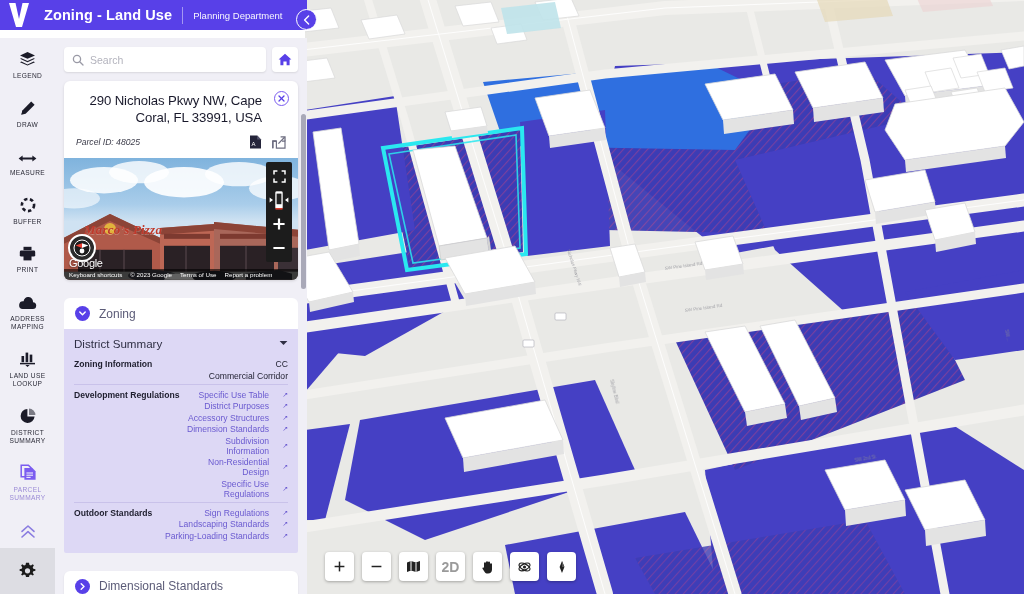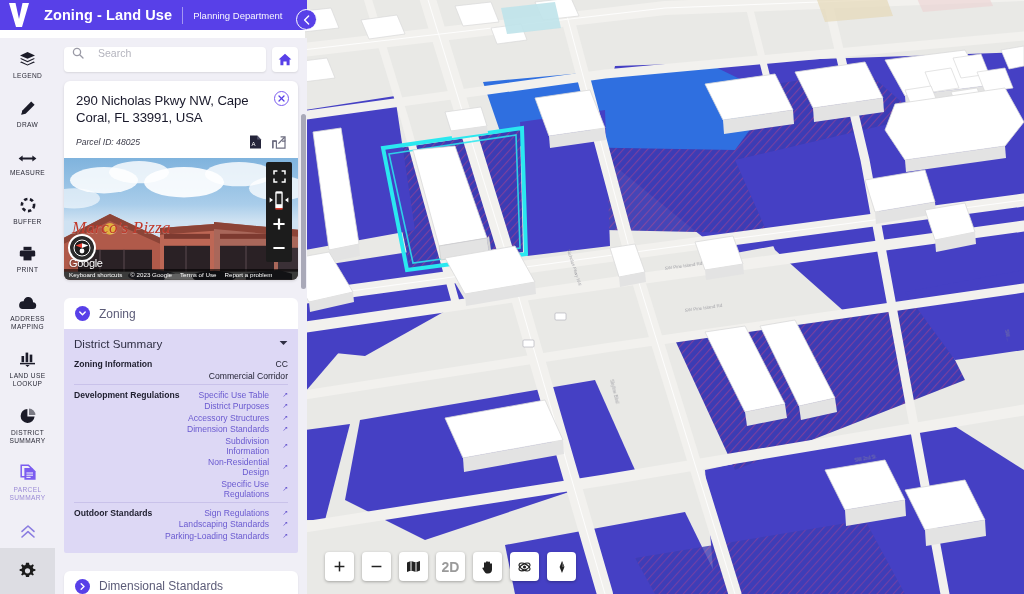--- a/index.html
+++ b/index.html
@@ -92,40 +92,40 @@
     position: absolute; left: 55px; top: 38px; width: 252px; height: 556px;
     background: #f0eff6; z-index: 20; overflow: hidden;
   }
   .panel-inner { position: absolute; left: 0; top: 0; width: 252px; }
 
   .search-row {
     display: flex; align-items: center; gap: 6px; padding: 9px 9px 6px 9px;
   }
   .search-box {
     flex: 1; height: 25px; background: #fff; border-radius: 4px;
-    display: flex; align-items: flex-start; padding: 0 8px; gap: 14px;
+    display: flex; align-items: center; padding: 0 8px; gap: 6px;
     box-shadow: 0 1px 2px rgba(0,0,0,.10);
   }
   .search-box svg { flex: 0 0 auto; }
   .search-input {
     border: none; outline: none; font-size: 10.5px; color: #444;
     font-family: "Liberation Sans", sans-serif; width: 100%; background: transparent;
   }
   .search-input::placeholder { color: #b3b3bd; }
   .home-btn {
     width: 26px; height: 25px; background: #fff; border-radius: 4px;
     display: flex; align-items: center; justify-content: center; cursor: pointer;
     box-shadow: 0 1px 2px rgba(0,0,0,.10); color: #5840e8;
   }
 
   .card {
     margin: 3px 9px 0 9px; background: #fff; border-radius: 6px;
     box-shadow: 0 1px 3px rgba(0,0,0,.13); overflow: hidden;
   }
-  .card-head { padding: 11px 12px 9px 12px; position: relative; }
+  .card-head { padding: 11px 12px 9px 12px; position: relative; text-align: right; }
   .addr {
     font-size: 13.2px; color: #19192b; line-height: 17px; font-weight: 400;
     padding-right: 24px; letter-spacing: -.1px;
   }
   .close-x {
     position: absolute; right: 9px; top: 10px; width: 15px; height: 15px;
     border-radius: 50%; border: 1.2px solid #7b5cf0; color: #5840e8;
     display: flex; align-items: center; justify-content: center;
     font-size: 9px; cursor: pointer; line-height: 1;
   }
@@ -137,23 +137,23 @@
   .meta-icons { display: flex; gap: 10px; align-items: center; }
   .meta-icons span { cursor: pointer; display:flex; }
 
   
   .sv { position: relative; height: 122px; overflow: hidden; background:#8fb7d8; }
   .sv-sky { position:absolute; inset:0; background:
       linear-gradient(180deg,#7fb3dd 0%, #a9cdea 38%, #cfe2f2 52%, #cfe2f2 100%); }
   .sv-clouds { position:absolute; left:0; top:0; width:100%; height:58%; }
   .sv-bldg { position:absolute; left:0; bottom:0; width:100%; height:62%; }
   .sv-logo {
-    position: absolute; left: 8px; bottom: 42px;
-    font-family: "Liberation Serif", serif; font-style: italic; font-weight: normal;
-    font-size: 17px; color: #c0392b; letter-spacing: .2px;
+    position: absolute; left: 20px; bottom: 42px;
+    font-family: "Liberation Serif", serif; font-style: italic; font-weight: bold;
+    font-size: 13px; color: #c0392b; letter-spacing: .2px;
     text-shadow: 0 1px 0 rgba(255,255,255,.25);
   }
   .sv-compass {
     position:absolute; left:4px; bottom:18px; width:28px; height:28px;
     border-radius:50%; background:#2b2b2b; border:2px solid #fff;
     display:flex; align-items:center; justify-content:center; cursor:pointer;
   }
   .sv-ctrl {
     position:absolute; right:6px; top:4px; width:26px;
     background:#1c1c1c; border-radius:2px; padding:4px 0;

